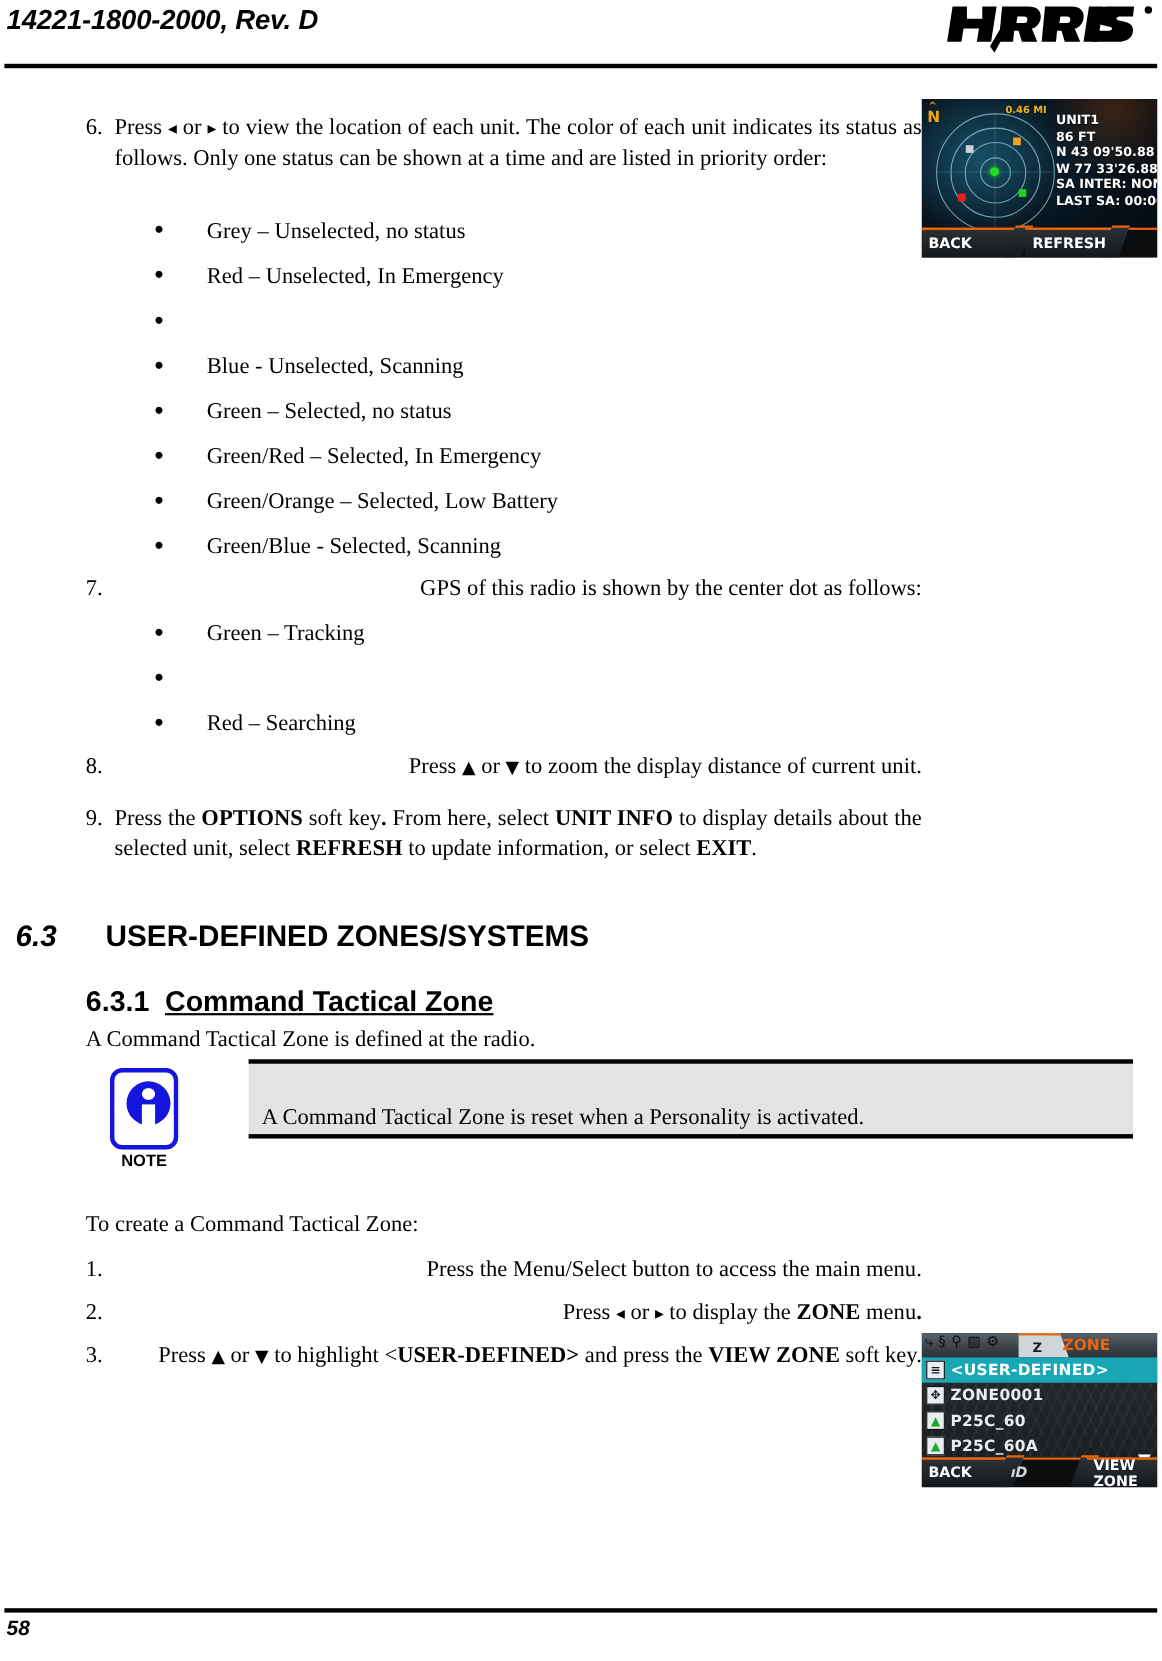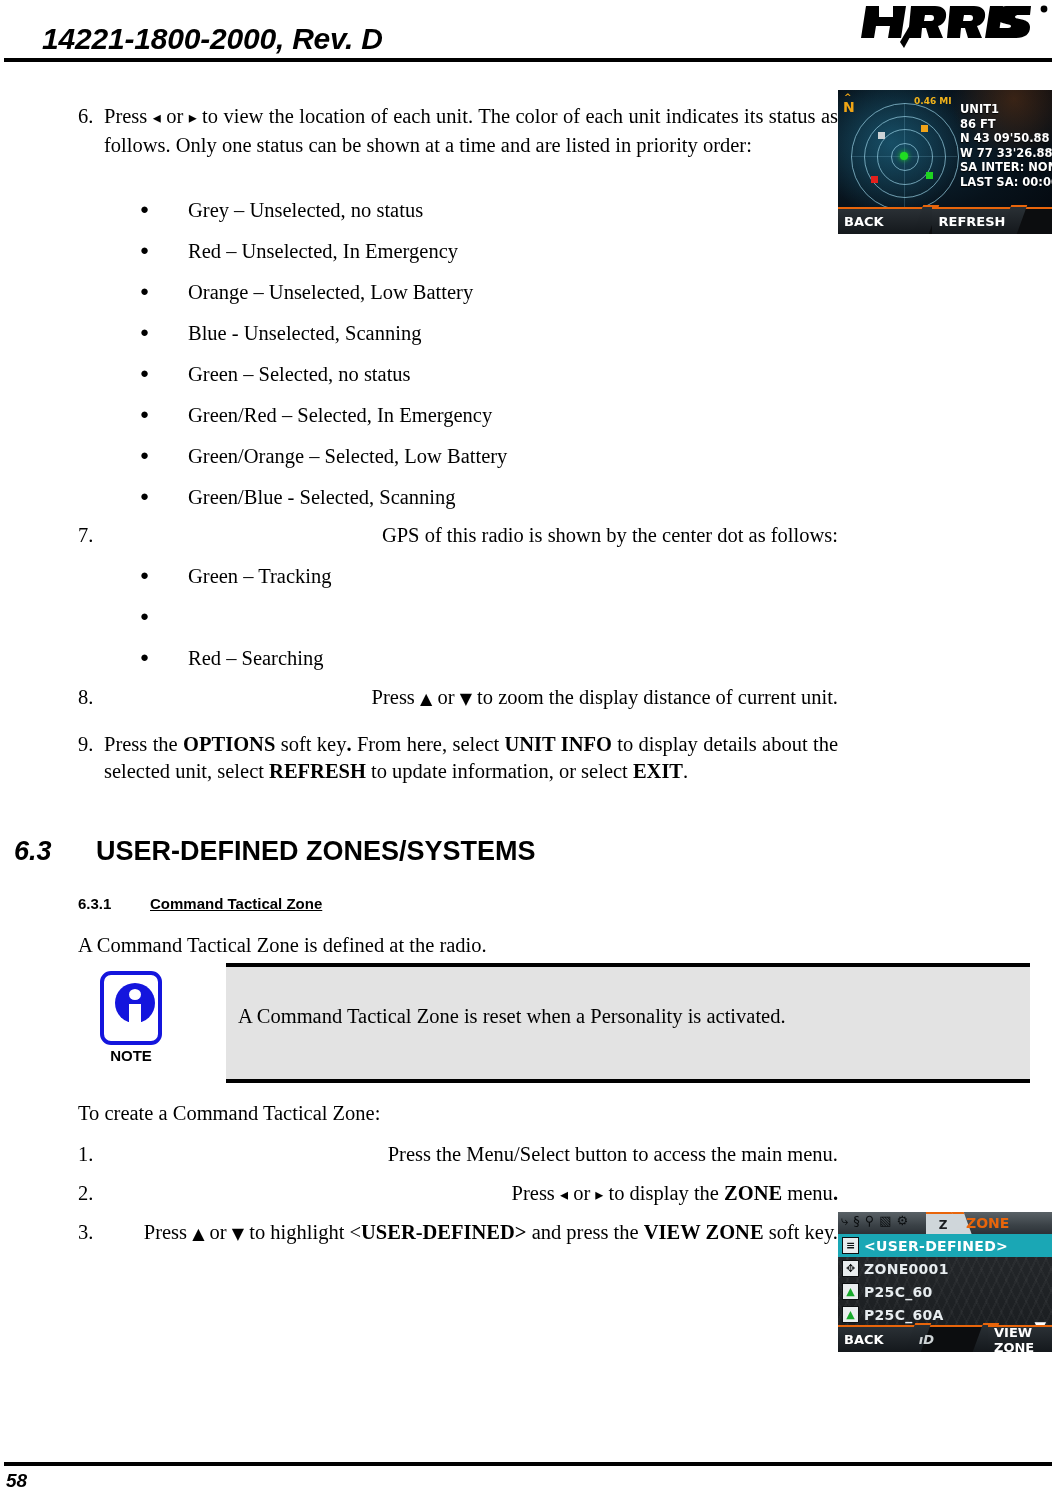--- a/index.html
+++ b/index.html
@@ -6,23 +6,23 @@
   body{
     width:1056px;height:1510px;background:#ffffff;
     font-family:"Liberation Serif", serif;
     color:#000;position:relative;overflow:hidden;
   }
   .page{position:relative;width:1056px;height:1510px;}
 
   
   .hdr{position:absolute;left:0;top:0;width:1056px;height:62px;}
   .hdr-title{
-    position:absolute;left:6px;top:22px;
+    position:absolute;left:6px;top:4px;
     font-family:"Liberation Sans", sans-serif;
-    font-weight:bold;font-style:italic;font-size:30px;letter-spacing:-0.2px;margin-left:36px;
+    font-weight:bold;font-style:italic;font-size:25px;letter-spacing:-0.2px;
   }
   .hdr-rule{position:absolute;left:4px;top:58px;width:1048px;height:4px;background:#000;}
   .logo{position:absolute;right:2px;top:2px;width:200px;height:54px;}
 
   
   .ftr-rule{position:absolute;left:4px;top:1462px;width:1048px;height:4px;background:#000;}
   .ftr-num{
     position:absolute;left:6px;top:1470px;
     font-family:"Liberation Sans", sans-serif;
     font-weight:bold;font-style:italic;font-size:19px;
@@ -45,21 +45,21 @@
   .h2{
     position:absolute;
     font-family:"Liberation Sans", sans-serif;
     font-weight:bold;font-size:27px;
   }
   .h2 .n{position:absolute;left:0;top:0;font-style:italic;}
   .h2 .t{display:block;margin-left:82px;}
   .h3{
     position:absolute;
     font-family:"Liberation Sans", sans-serif;
-    font-weight:bold;font-size:15px;
+    font-weight:bold;font-size:26px;
   }
   .h3 .n{position:absolute;left:0;top:0;}
   .h3 .t{display:block;margin-left:72px;text-decoration:underline;}
 
   .para{position:absolute;font-size:20.5px;line-height:26.5px;}
 
   
   .notewrap{position:absolute;left:78px;top:963px;width:952px;height:106px;}
   .note-icon{position:absolute;left:22px;top:8px;width:72px;height:98px;}
   .note-ibox{
@@ -72,21 +72,21 @@
     border-radius:50%;background:#1415dd;
   }
   .note-i-dot{position:absolute;left:25px;top:14px;width:12px;height:11px;border-radius:50%;background:#fff;}
   .note-i-stem{position:absolute;left:25px;top:29px;width:12px;height:33px;background:#fff;}
   .note-i-base{position:absolute;left:19px;top:55px;width:24px;height:7px;background:#fff;}
   .note-lbl{
     position:absolute;left:0;top:76px;width:62px;text-align:center;
     font-family:"Liberation Sans", sans-serif;font-weight:bold;font-size:15px;
   }
   .note-body{
-    position:absolute;left:148px;top:0;width:804px;height:120px;
+    position:absolute;left:148px;top:0;width:804px;height:72px;
     background:#e3e3e3;border-top:4px solid #000;border-bottom:4px solid #000;
     box-sizing:border-box;
   }
   .note-txt{position:absolute;left:12px;top:38px;font-size:20.5px;}
 
   
   .shot1{
     position:absolute;left:838px;top:90px;width:214px;height:144px;
     background:#05070c;overflow:hidden;
     font-family:"DejaVu Sans", sans-serif;
@@ -190,21 +190,20 @@
   <div class="bullet" style="left:140px;top:197px;">
     <span class="b">●</span>
     <span class="t">Grey – Unselected, no status</span>
   </div>
   <div class="bullet" style="left:140px;top:238px;">
     <span class="b">●</span>
     <span class="t">Red – Unselected, In Emergency</span>
   </div>
   <div class="bullet" style="left:140px;top:279px;">
     <span class="b">●</span>
-    <span class="t">Orange – Unselected, Low Battery</span>
   </div>
   <div class="bullet" style="left:140px;top:320px;">
     <span class="b">●</span>
     <span class="t">Blue - Unselected, Scanning</span>
   </div>
   <div class="bullet" style="left:140px;top:361px;">
     <span class="b">●</span>
     <span class="t">Green – Selected, no status</span>
   </div>
   <div class="bullet" style="left:140px;top:402px;">

